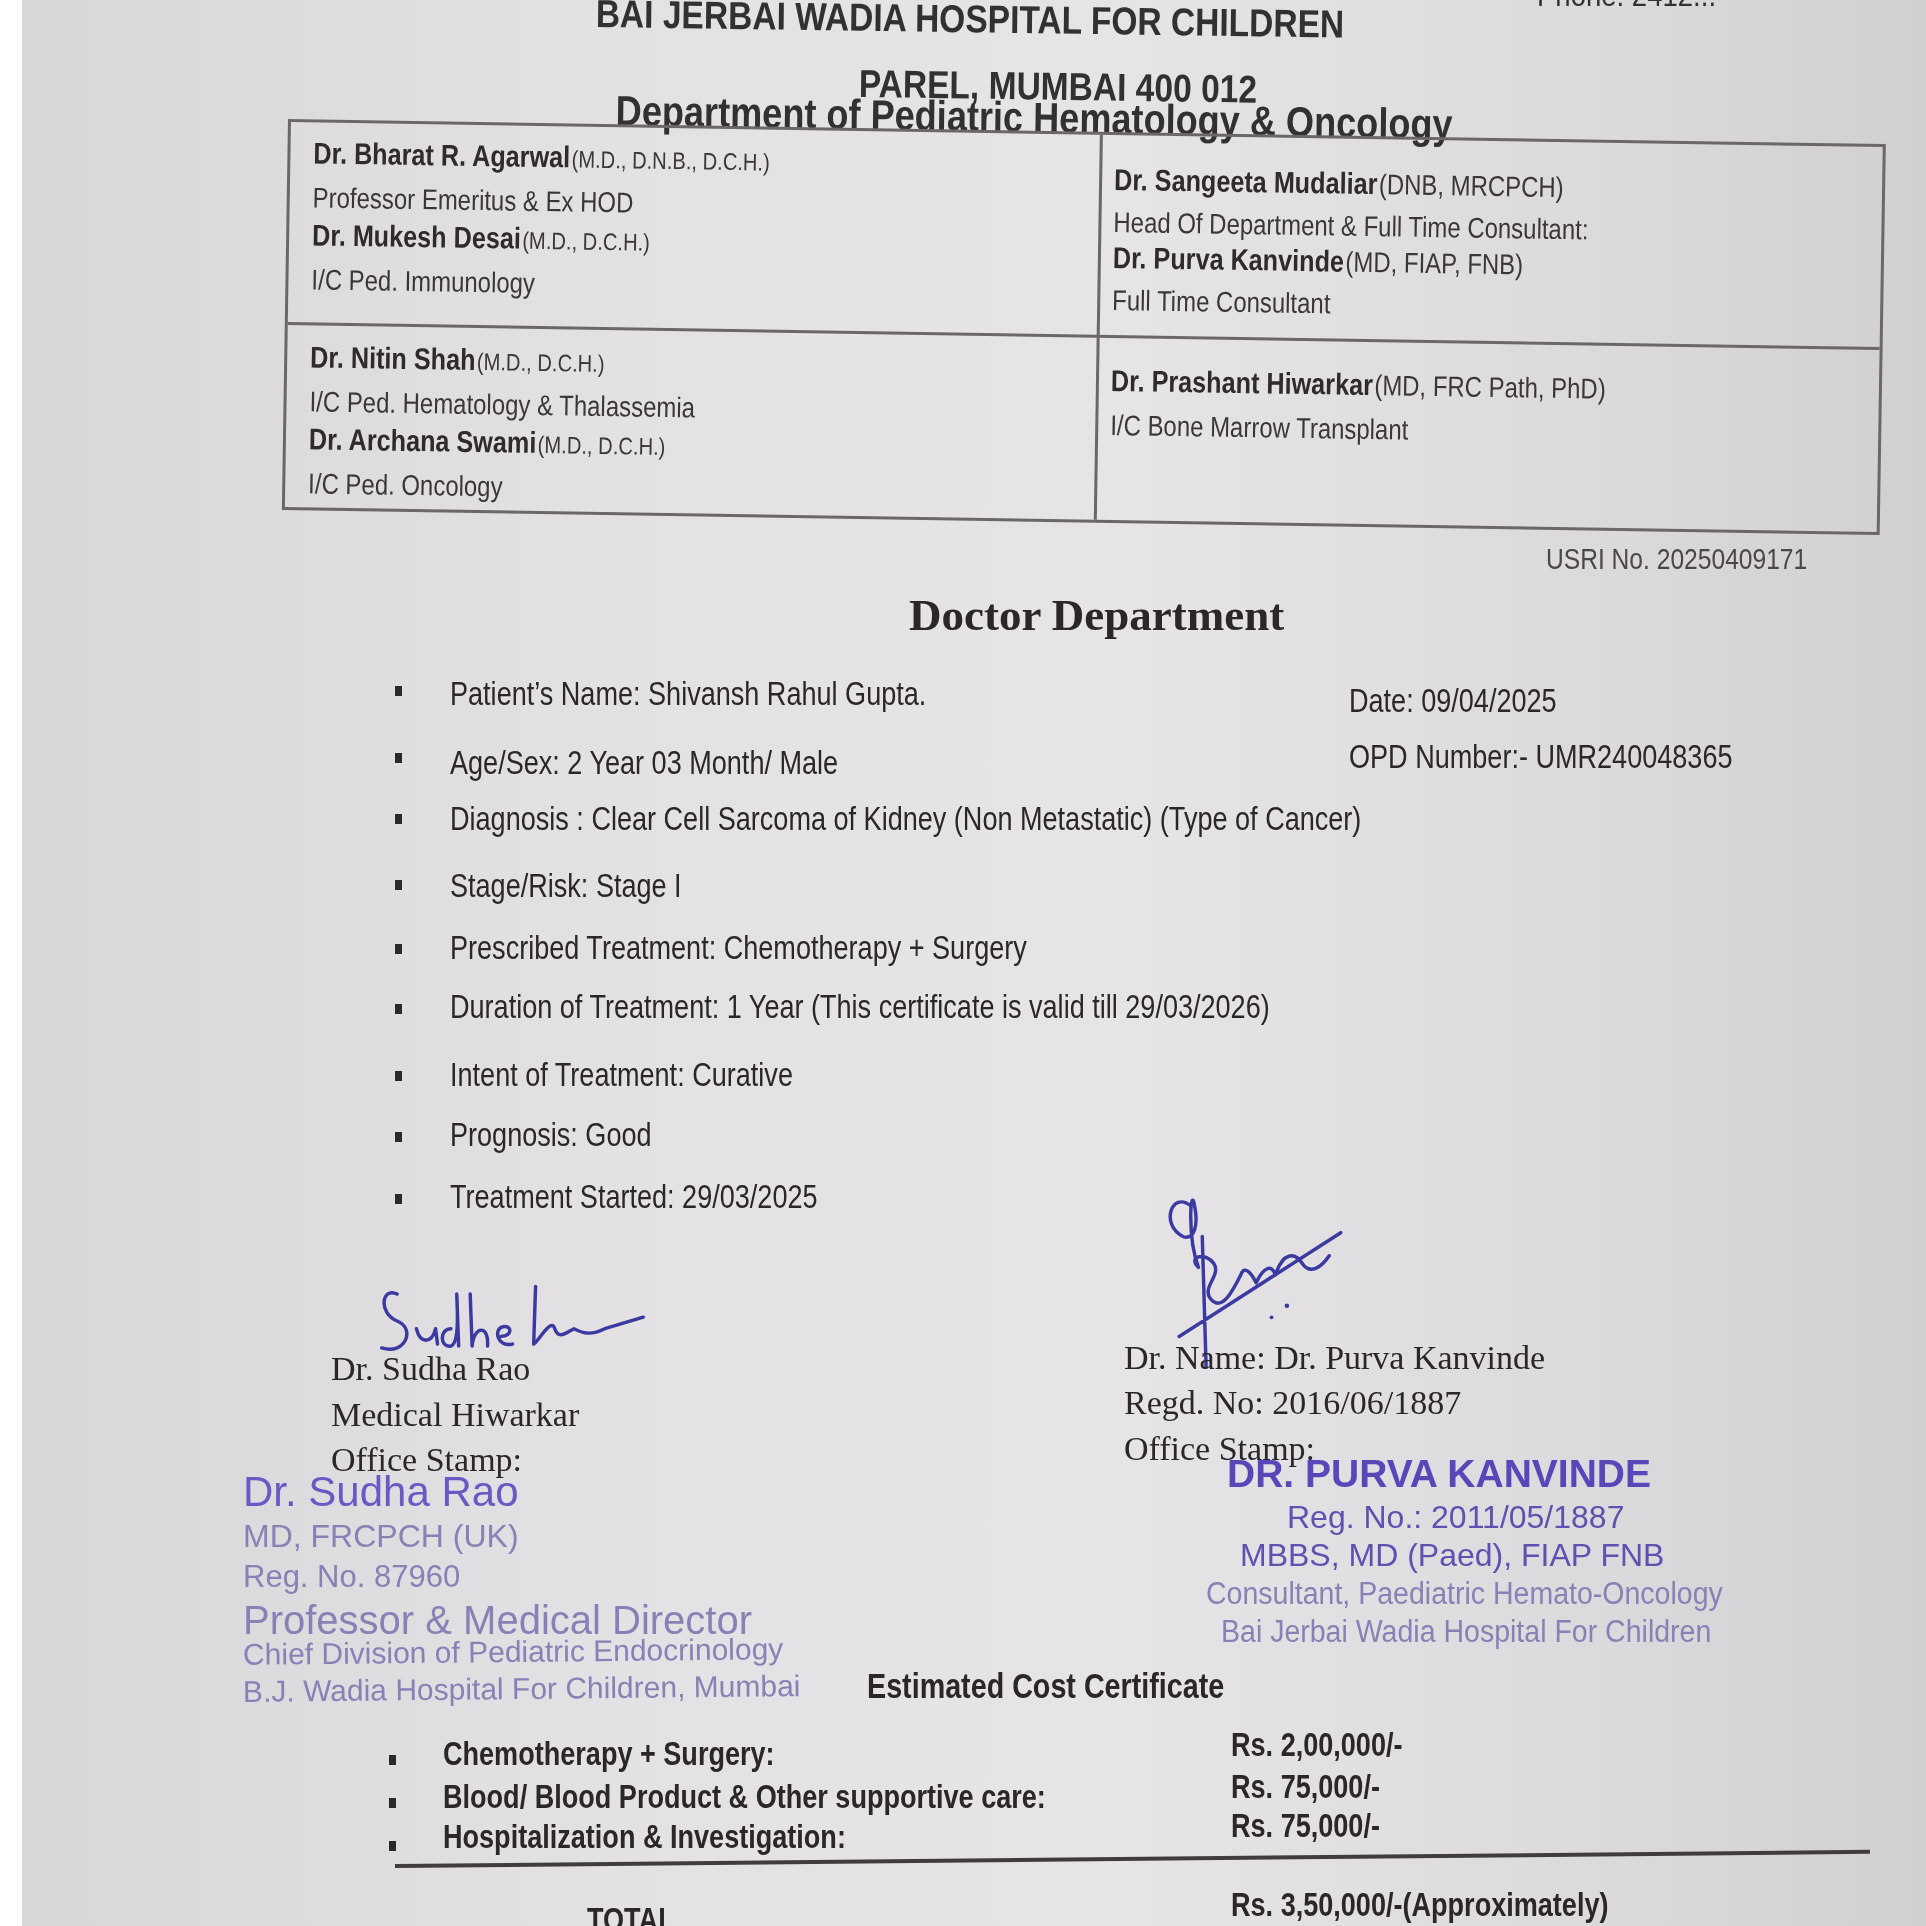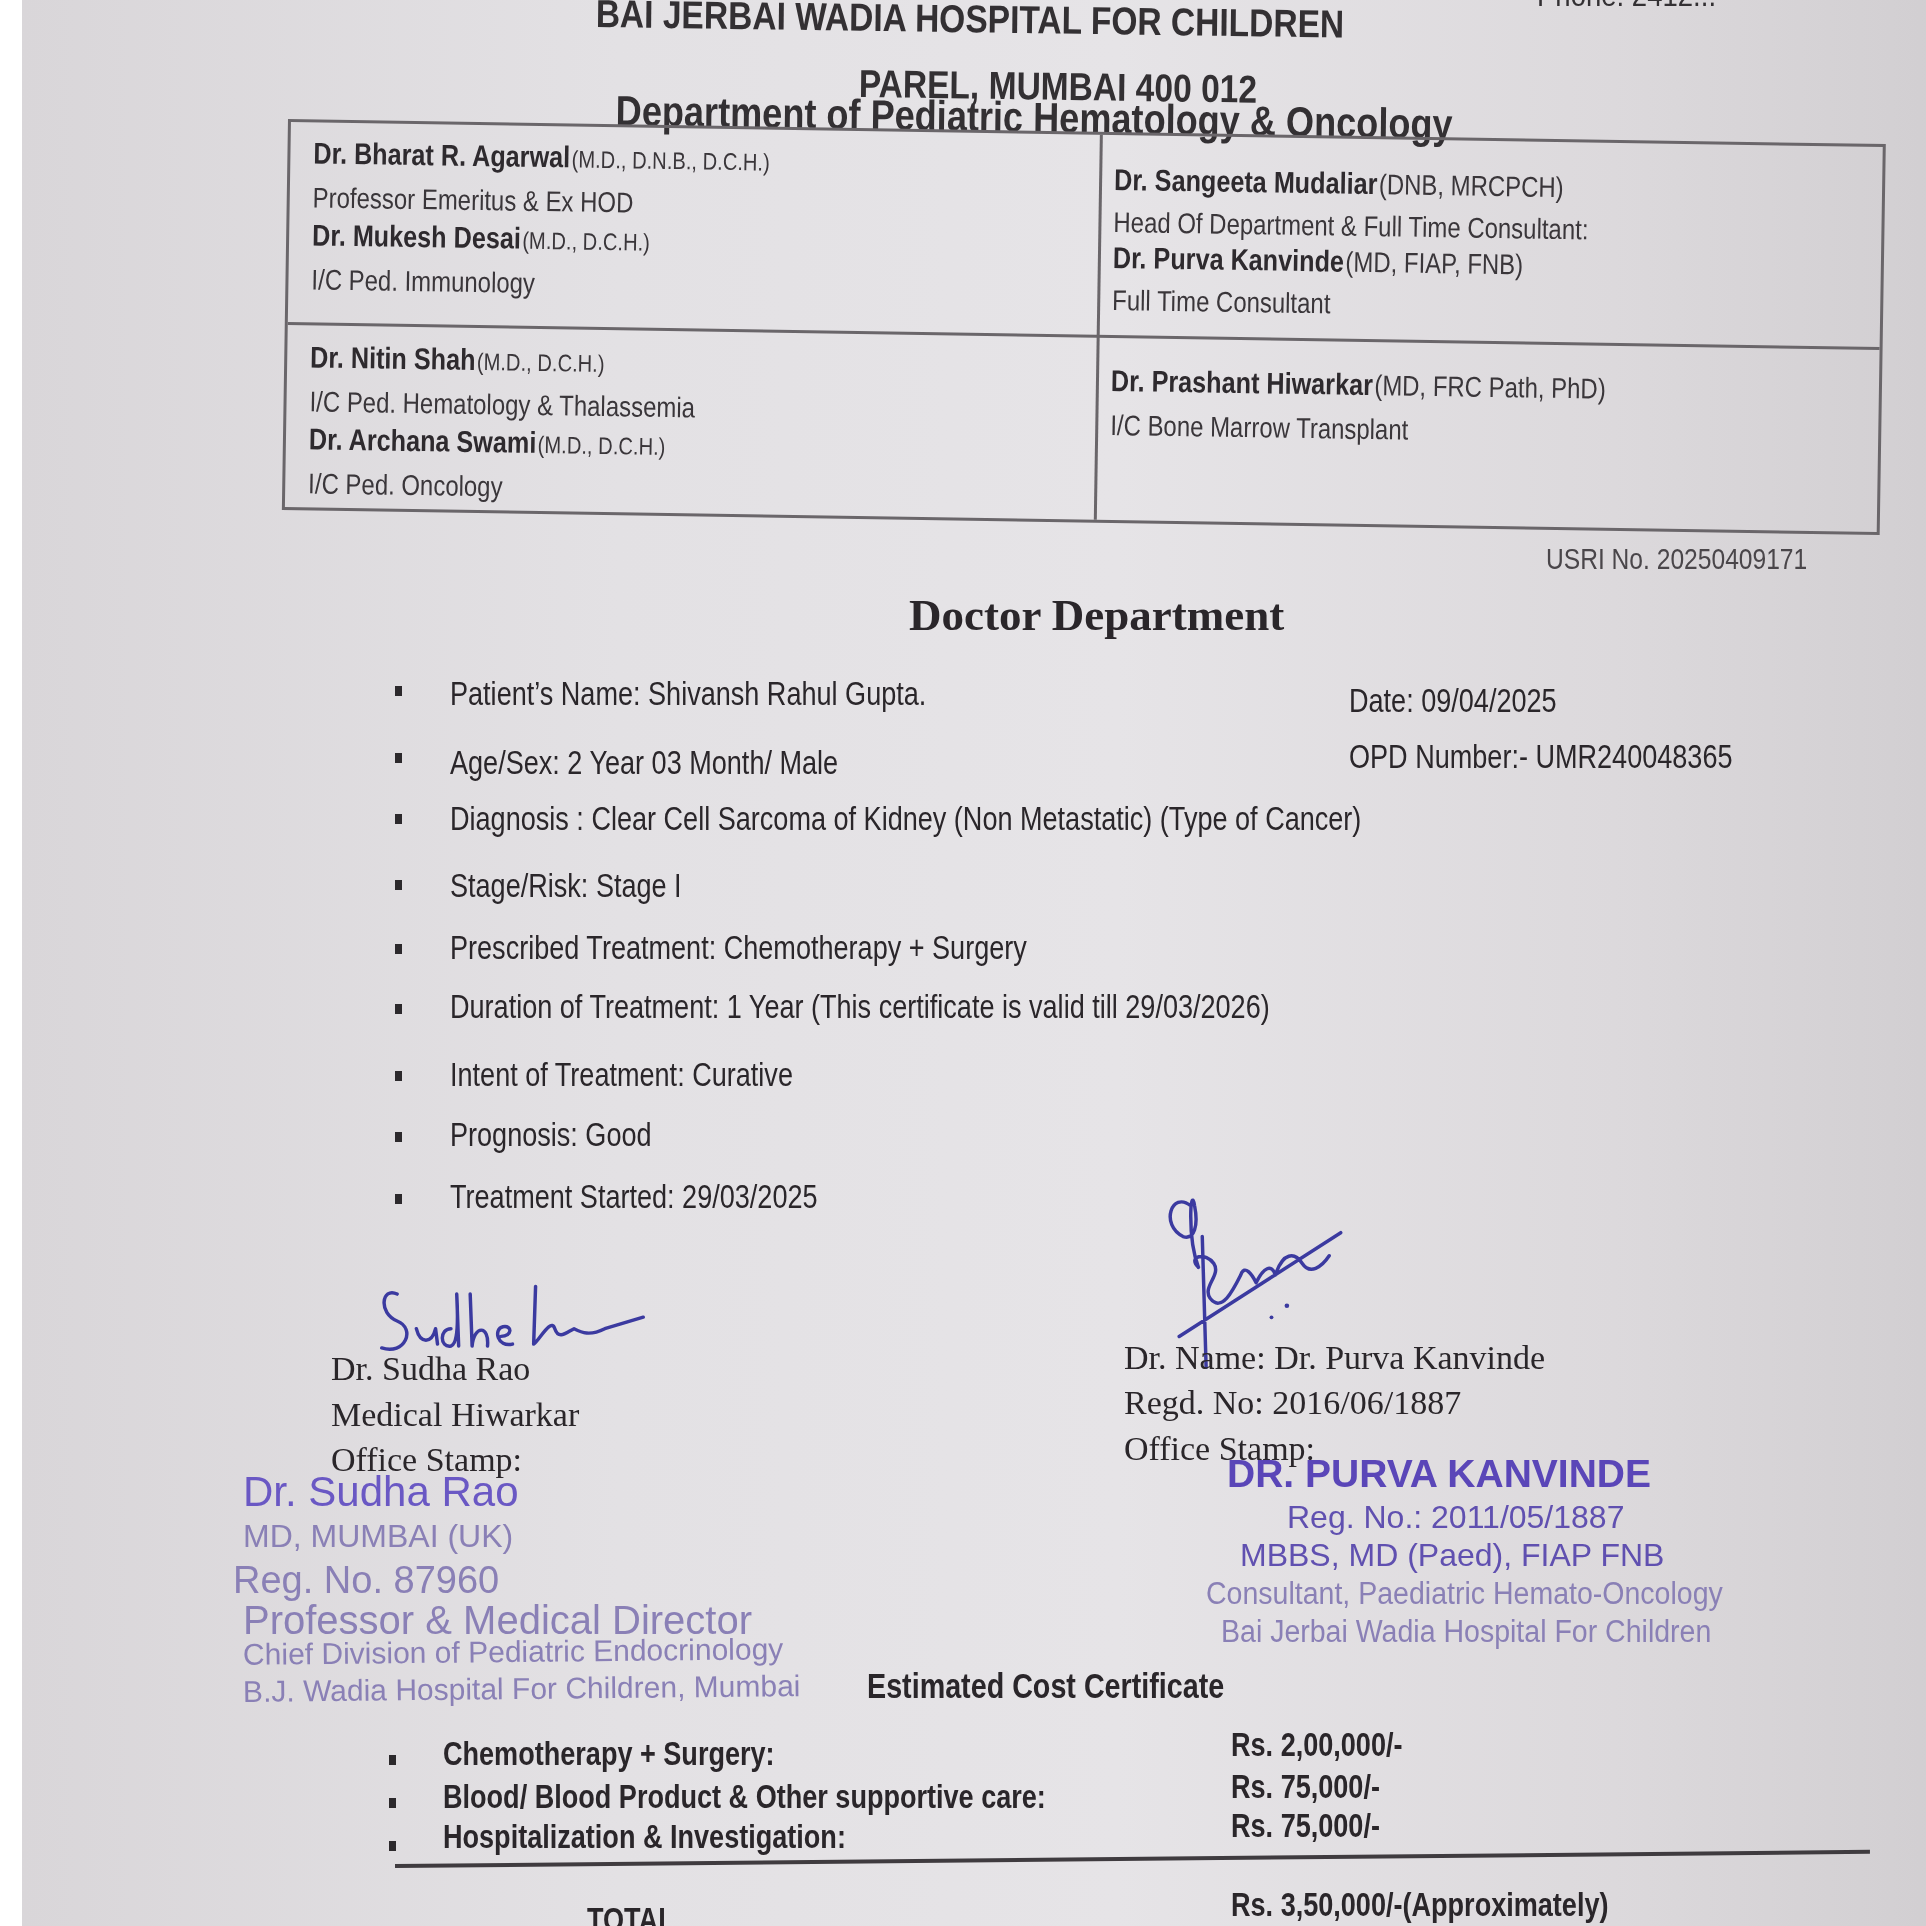--- a/index.html
+++ b/index.html
@@ -110,22 +110,22 @@
 
 <svg class="abs" style="left:374px; top:1271px;" width="277" height="100" viewBox="0 0 720 260">
   <path class="ink" d="M60 60 C20 40, 10 110, 60 130 C110 150, 80 220, 20 200 M110 150 C120 190,150 190,160 150 L165 190 M200 150 C170 150,170 200,200 195 C215 190,220 150,215 60 L220 195 M250 60 L255 195 C260 140,300 140,295 195 M330 170 C360 170,360 140,335 145 C310 150,320 200,360 190 M420 40 L415 190 C430 180, 460 120, 470 150 C480 180,500 160,520 150 C540 160,560 170,600 150 L700 120"></path>
 </svg>
 <div class="abs sig" style="left:331px; top:1346px;">Dr. Sudha Rao</div>
 <div class="abs sig" style="left:331px; top:1392px;">Medical Hiwarkar</div>
 <div class="abs sig" style="left:331px; top:1437px;">Office Stamp:</div>
 
 <div>
   <div class="abs stamp" style="left:243px; top:1468px; font-size:42px; color:#6a58c4;">Dr. Sudha Rao</div>
-  <div class="abs stamp stamp-lt" style="left:243px; top:1518px; font-size:32px;">MD, MUMBAI (UK)</div>
-  <div class="abs stamp stamp-lt" style="left:233px; top:1559px; font-size:38px;">Reg. No. 87960</div>
+  <div class="abs stamp stamp-lt" style="left:243px; top:1518px; font-size:32px;">MD, FRCPCH (UK)</div>
+  <div class="abs stamp stamp-lt" style="left:243px; top:1559px; font-size:31px;">Reg. No. 87960</div>
   <div class="abs stamp stamp-lt" style="left:243px; top:1598px; font-size:40px;">Professor &amp; Medical Director</div>
   <div class="abs stamp stamp-lt" style="left:243px; top:1635px; font-size:30px; transform:rotate(-0.6deg);">Chief Division of Pediatric Endocrinology</div>
   <div class="abs stamp stamp-lt" style="left:243px; top:1672px; font-size:30px; transform:rotate(-0.6deg);">B.J. Wadia Hospital For Children, Mumbai</div>
 </div>
 
 <svg class="abs" style="left:1148px; top:1175px;" width="247" height="200" viewBox="0 0 640 520">
   <path class="ink" d="M110 80 C60 40, 30 130, 90 160 C120 170, 130 130, 120 80 C110 20, 100 160, 130 240 M130 240 C100 210,150 200,170 230 C190 260,140 290,160 320 C190 360, 220 300, 240 260 C250 230,270 260,280 280 C300 240,320 230,330 260 C350 200,380 200,400 230 C420 260,450 240,470 210 M80 420 L500 150 M140 160 L150 500"></path>
   <circle cx="360" cy="340" r="6" fill="#3b3aa0"></circle>
   <circle cx="320" cy="370" r="5" fill="#3b3aa0"></circle>
 </svg>

